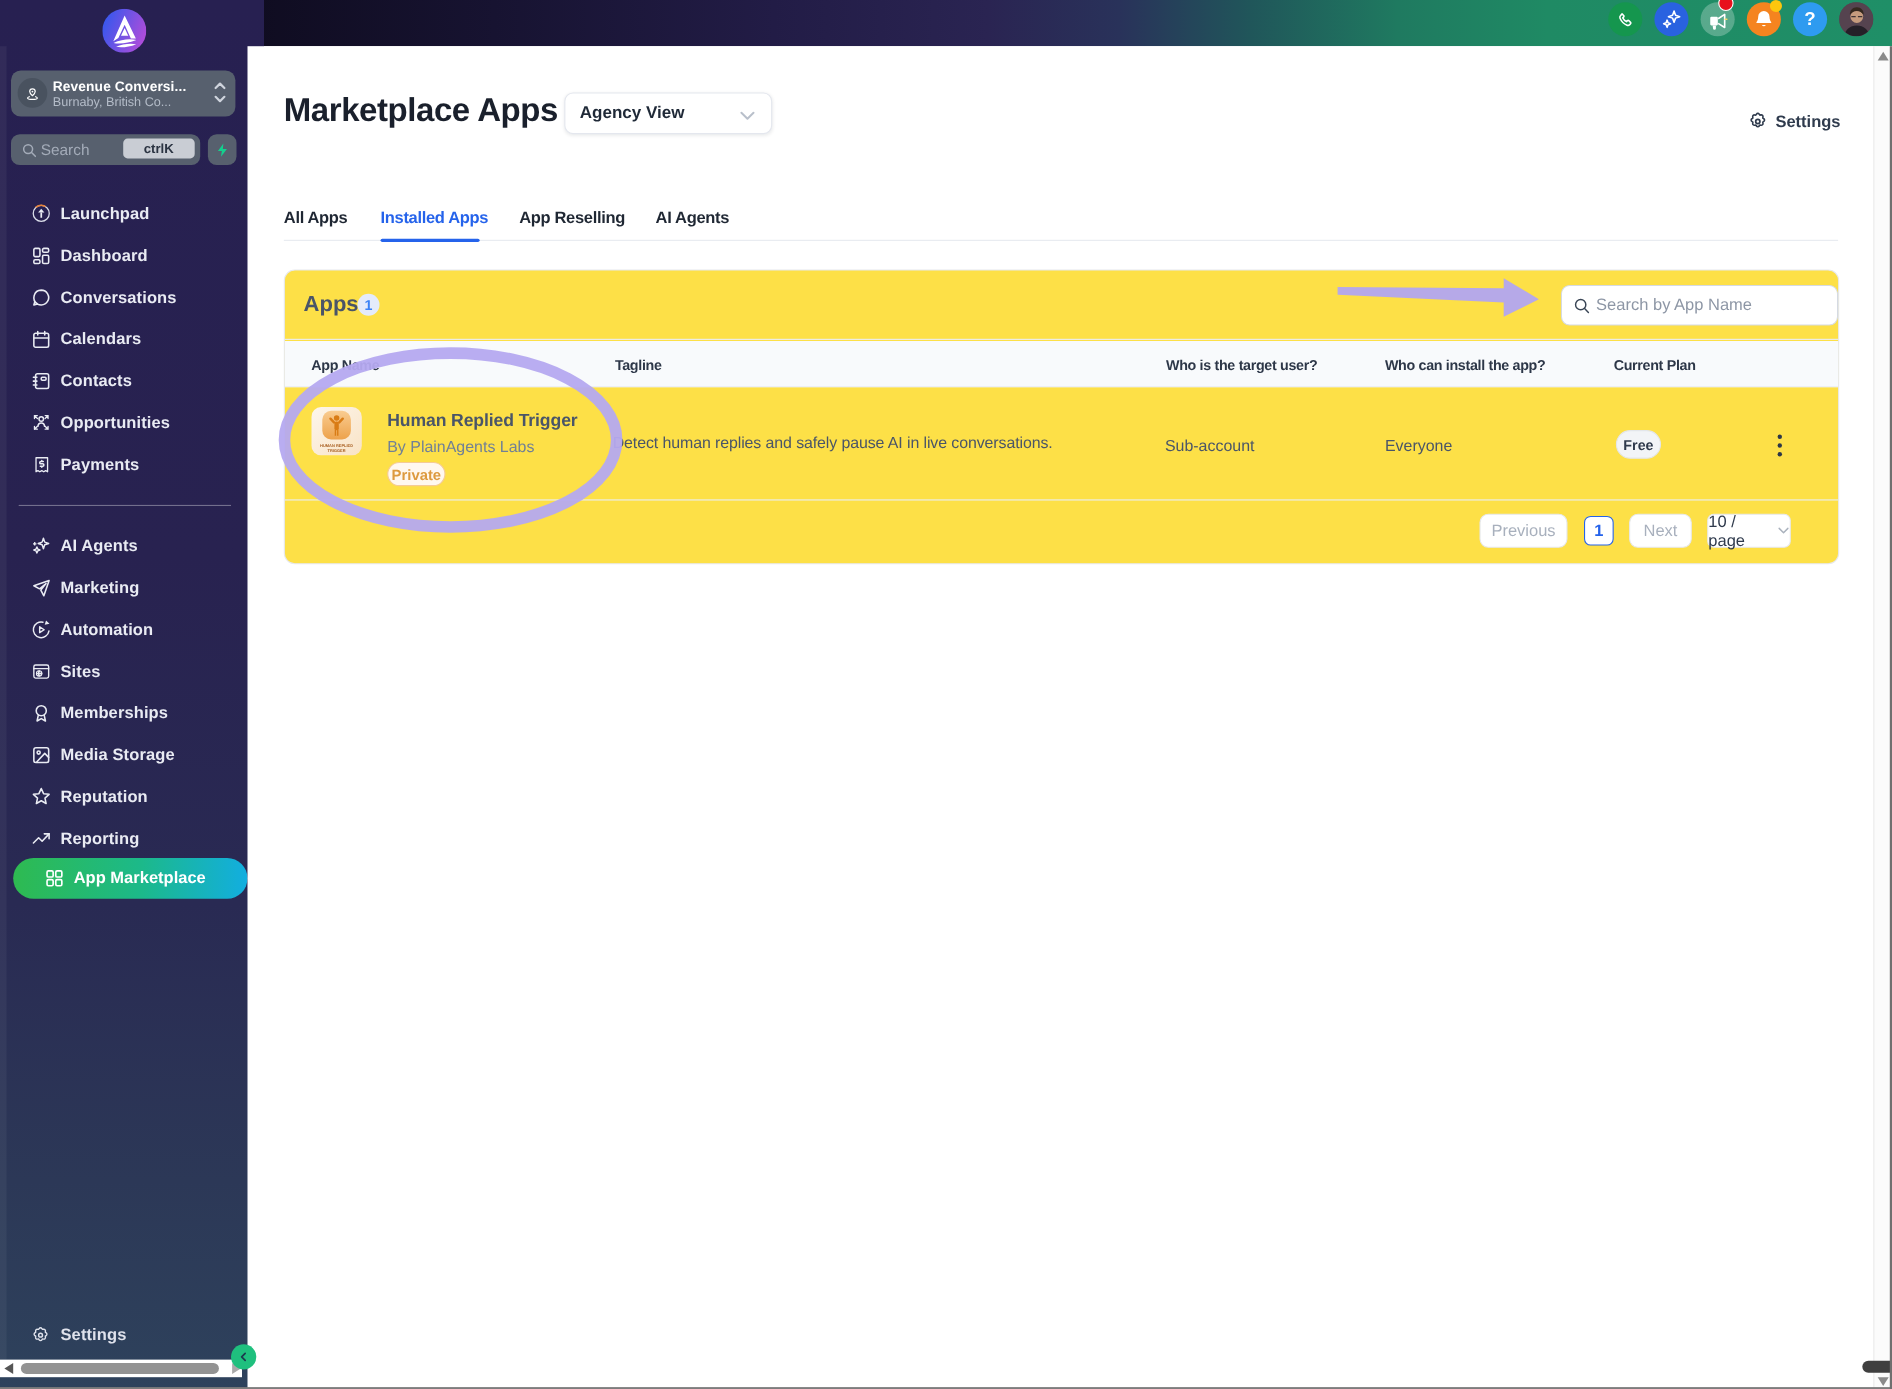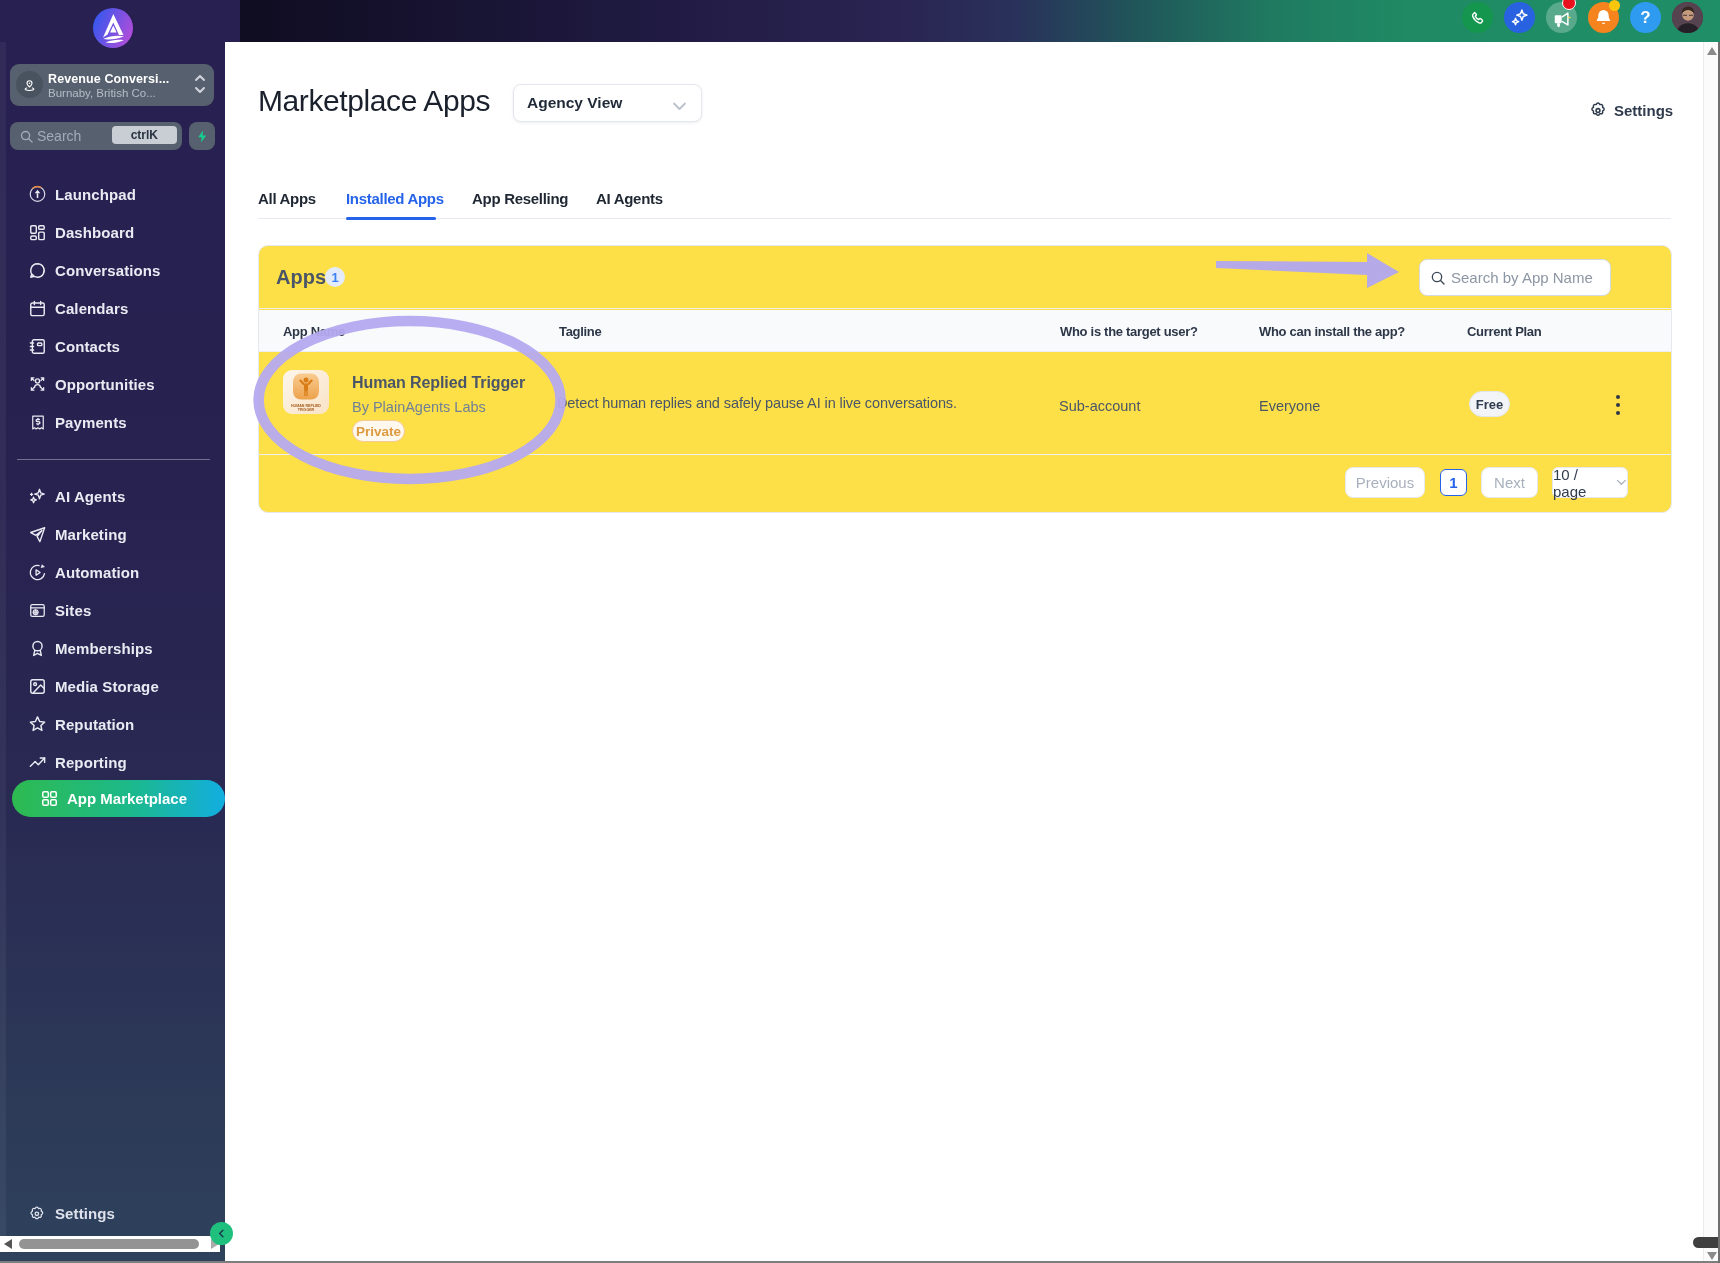--- a/index.html
+++ b/index.html
@@ -37,35 +37,35 @@
   #collapsebtn { position:absolute; left:210px; top:1222px; width:23px; height:23px; border-radius:50%; background:#1fc07e; display:flex; align-items:center; justify-content:center; z-index:6; }
   
   #vscroll { position:absolute; left:1703px; top:42px; width:17px; height:1221px; background:#fbfbfb; border-left:1px solid #ebebeb; }
   #vscroll .up { position:absolute; left:3px; top:5px; width:0; height:0; border-left:5px solid transparent; border-right:5px solid transparent; border-bottom:8px solid #8a8a8a; }
   #vscroll .dn { position:absolute; left:3px; top:1210px; width:0; height:0; border-left:5px solid transparent; border-right:5px solid transparent; border-top:8px solid #8a8a8a; }
   #hthumb { position:absolute; left:1693px; top:1237px; width:27px; height:11px; background:#3f3f3f; border-radius:6px 0 0 6px; z-index:5; }
   #bottomline { position:absolute; left:0; top:1261px; width:1720px; height:2px; background:#7d7d7d; z-index:7; }
   #rightline { position:absolute; left:1718px; top:42px; width:2px; height:1221px; background:#6f6f6f; z-index:7; }
   
   #main { position:absolute; left:225px; top:42px; width:1478px; height:1221px; background:#fff; }
-  #main h1 { position:absolute; left:33px; top:42px; font-size:30px; font-weight:400; color:#1a202c; letter-spacing:-.4px; }
+  #main h1 { position:absolute; left:33px; top:42px; font-size:30px; font-weight:700; color:#1a202c; letter-spacing:-.4px; }
   #agencybox { position:absolute; left:288px; top:42px; width:189px; height:38px; background:#fff; border:1px solid #e4e7ee; border-radius:8px; box-shadow:0 1px 3px rgba(16,24,40,.08); }
   #agencybox .tx { position:absolute; left:13px; top:9px; font-size:15.5px; font-weight:700; color:#1f2937; }
   #agencybox .cv { position:absolute; right:14px; top:13px; }
   #subt { position:absolute; left:33px; top:85px; font-size:14.5px; letter-spacing:-.15px; color:#6f7b8a; }
   #setlink { position:absolute; left:1363px; top:58px; display:flex; align-items:center; gap:6px; font-size:15px; font-weight:600; color:#2f3b4d; }
   .tab { position:absolute; top:148px; font-size:15px; letter-spacing:-.3px; font-weight:700; color:#1f2733; }
   #tabline { position:absolute; left:33px; top:176px; width:1413px; height:1px; background:#e7eaf0; }
   #tabul { position:absolute; left:121px; top:175px; width:90px; height:3px; background:#2563eb; border-radius:2px; }
   
   #card { position:absolute; left:33px; top:203px; width:1414px; height:268px; background:#fde047; border:1px solid #e6e8ee; border-radius:10px; }
   #card .hdr { position:absolute; left:0; top:0; width:100%; height:63px; border-bottom:1px solid #eceef3; }
   #apps-t { position:absolute; left:17px; top:20px; font-size:20px; font-weight:700; color:#4a5568; }
   #apps-b { position:absolute; left:66px; top:21px; width:20px; height:20px; border-radius:50%; background:#e4ebfb; color:#3b82f6; font-size:13px; font-weight:700; display:flex; align-items:center; justify-content:center; }
-  #appsearch { position:absolute; left:1160px; top:13px; width:192px; height:37px; border:1px solid #d5dae2; border-radius:8px; background:#fff; }
+  #appsearch { position:absolute; left:1160px; top:13px; width:252px; height:37px; border:1px solid #d5dae2; border-radius:8px; background:#fff; }
   #appsearch .ph { position:absolute; left:31px; top:9px; font-size:15px; color:#8d96a5; }
   #thead { position:absolute; left:0; top:64px; width:100%; height:42px; background:#f8fafc; border-bottom:1px solid #eceef3; }
   .th { position:absolute; top:14px; font-size:13px; letter-spacing:-.3px; font-weight:700; color:#2d3748; }
   #trow { position:absolute; left:0; top:106px; width:100%; height:103px; border-bottom:1px solid #eceef3; }
   .td { position:absolute; font-size:14.5px; color:#4a5568; }
   #appname { position:absolute; left:93px; top:22px; font-size:16px; letter-spacing:-.1px; font-weight:700; color:#4a5568; }
   #appby { position:absolute; left:93px; top:47px; font-size:14.5px; color:#718096; }
   #privbadge { position:absolute; left:93px; top:68px; width:53px; height:22px; border:1px solid #f5cb95; background:#fff8ef; border-radius:11px; color:#dd9a3f; font-size:13.5px; font-weight:700; display:flex; align-items:center; justify-content:center; }
   #freebadge { position:absolute; left:1210px; top:39px; width:41px; height:26px; border:1px solid #e3e6eb; background:#f2f4f7; border-radius:13px; color:#303b4d; font-size:13px; font-weight:700; display:flex; align-items:center; justify-content:center; }
   #kebab { position:absolute; left:1356px; top:42px; }

